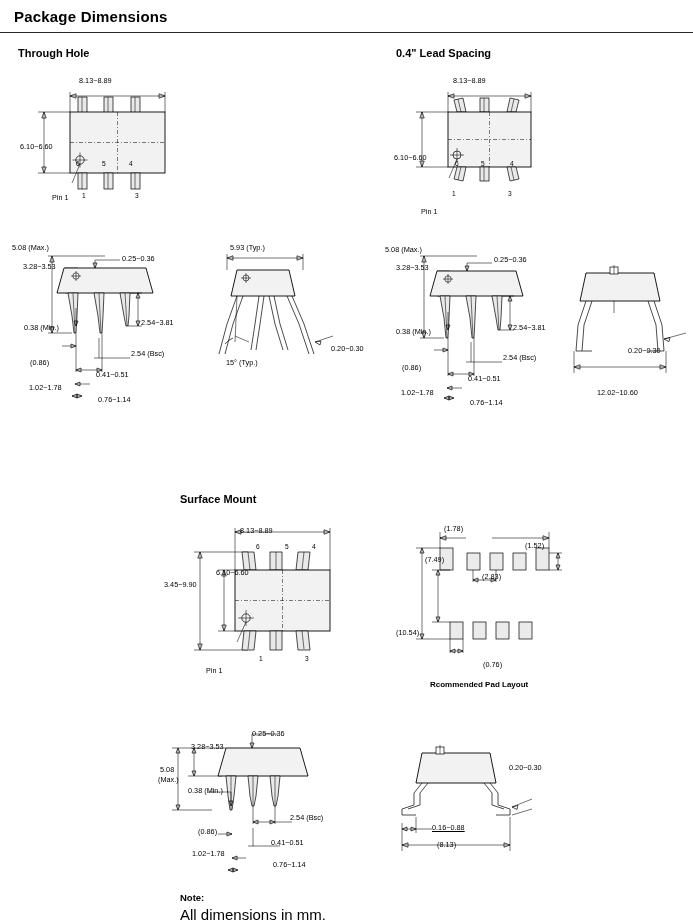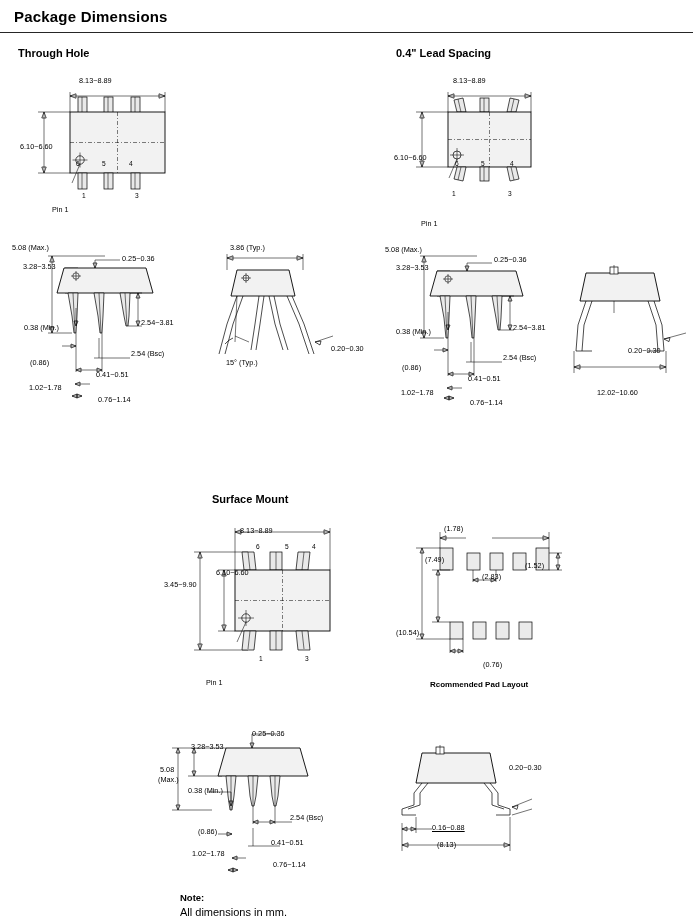--- a/index.html
+++ b/index.html
@@ -17,45 +17,45 @@
     font-size:15px; font-weight:bold; letter-spacing:0.2px;
   }
   .title-rule {
     position:absolute; left:0; top:32px; width:693px; height:1px;
     background:#000; opacity:0.85;
   }
   .sect-title {
     position:absolute; font-size:11px; font-weight:bold;
   }
   .note-title { position:absolute; font-size:9.5px; font-weight:bold; }
-  .note-body { position:absolute; font-size:11px; }
+  .note-body { position:absolute; font-size:15px; }
   .padlabel { position:absolute; font-size:8px; font-weight:bold; }
 
   .dim { position:absolute; font-size:7.3px; white-space:nowrap; }
   .pin { position:absolute; font-size:6.6px; }
-  .pinlbl { position:absolute; font-size:7.2px;margin-top:12px; }
+  .pinlbl { position:absolute; font-size:7.2px; }
 
   svg { position:absolute; overflow:visible; }
   .ln { stroke:#000; stroke-width:0.7; fill:none; }
   .lnthin { stroke:#000; stroke-width:0.55; fill:none; }
   .dash { stroke:#000; stroke-width:0.5; fill:none; stroke-dasharray:4 2 1 2; }
   .body-fill { fill:#f2f2f2; stroke:#000; stroke-width:0.9; }
   .lead-fill { fill:#e9e9e9; stroke:#000; stroke-width:0.7; }
   .white { fill:#ffffff; stroke:#000; stroke-width:0.7; }
   .pad { fill:#ebebeb; stroke:#000; stroke-width:0.7; }
 </style>
 </head>
 <body>
 
 <div class="page-title">Package Dimensions</div>
 <div class="title-rule"></div>
 
 <div class="sect-title" style="left:18px; top:47px;">Through Hole</div>
 <div class="sect-title" style="left:396px; top:47px;">0.4" Lead Spacing</div>
-<div class="sect-title" style="left:180px; top:493px;margin-left:32px;">Surface Mount</div>
+<div class="sect-title" style="left:180px; top:493px;">Surface Mount</div>
 <div class="padlabel" style="left:430px; top:680px;">Rcommended Pad Layout</div>
 
 <svg style="left:20px; top:70px; width:190px; height:145px;">
 
   <line class="lnthin" x1="50" y1="22" x2="50" y2="42"></line>
   <line class="lnthin" x1="145" y1="22" x2="145" y2="42"></line>
   <line class="lnthin" x1="50" y1="26" x2="145" y2="26"></line>
   <path class="ln" d="M50 26 l6 -2.2 v4.4 z" fill="#000"></path>
   <path class="ln" d="M145 26 l-6 -2.2 v4.4 z" fill="#000"></path>
 
@@ -191,21 +191,21 @@
   <path class="ln" d="M87 58 L99 86 L109 116"></path>
 
   <line class="lnthin" x1="32" y1="58" x2="30" y2="104"></line>
   <path class="ln" d="M28 100 a 20 20 0 0 0 -8 6"></path>
 
   <line class="lnthin" x1="110" y1="104" x2="128" y2="98"></line>
   <path class="ln" d="M110 104 l6 -1 l-1 4 z" fill="#000"></path>
 
   <line class="lnthin" x1="30" y1="98" x2="44" y2="104"></line>
 </svg>
-<div class="dim" style="left:230px; top:243px;">3.86 (Typ.)</div>
+<div class="dim" style="left:230px; top:243px;">5.93 (Typ.)</div>
 <div class="dim" style="left:226px; top:358px;">15° (Typ.)</div>
 <div class="dim" style="left:331px; top:344px;">0.20~0.30</div>
 
 <svg style="left:398px; top:70px; width:190px; height:145px;">
   <line class="lnthin" x1="50" y1="22" x2="50" y2="42"></line>
   <line class="lnthin" x1="133" y1="22" x2="133" y2="42"></line>
   <line class="lnthin" x1="50" y1="26" x2="133" y2="26"></line>
   <path class="ln" d="M50 26 l6 -2.2 v4.4 z" fill="#000"></path>
   <path class="ln" d="M133 26 l-6 -2.2 v4.4 z" fill="#000"></path>
 
@@ -440,21 +440,21 @@
   <path class="ln" d="M12 30 l-2 5 h4 z" fill="#000"></path>
   <path class="ln" d="M12 121 l-2 -5 h4 z" fill="#000"></path>
 
   <line class="lnthin" x1="40" y1="133" x2="53" y2="133"></line>
   <path class="ln" d="M40 133 l5 -2 v4 z" fill="#000"></path>
   <path class="ln" d="M53 133 l-5 -2 v4 z" fill="#000"></path>
   <line class="lnthin" x1="40" y1="121" x2="40" y2="135"></line>
   <line class="lnthin" x1="53" y1="121" x2="53" y2="135"></line>
 </svg>
 <div class="dim" style="left:444px; top:524px;">(1.78)</div>
-<div class="dim" style="left:525px; top:561px;">(1.52)</div>
+<div class="dim" style="left:525px; top:541px;">(1.52)</div>
 <div class="dim" style="left:482px; top:572px;">(2.83)</div>
 <div class="dim" style="left:425px; top:555px;">(7.49)</div>
 <div class="dim" style="left:396px; top:628px;">(10.54)</div>
 <div class="dim" style="left:483px; top:660px;">(0.76)</div>
 
 <svg style="left:160px; top:718px; width:200px; height:160px;">
 
   <line class="lnthin" x1="28" y1="30" x2="66" y2="30"></line>
   <line class="lnthin" x1="28" y1="58" x2="62" y2="58"></line>
   <line class="lnthin" x1="34" y1="30" x2="34" y2="58"></line>

